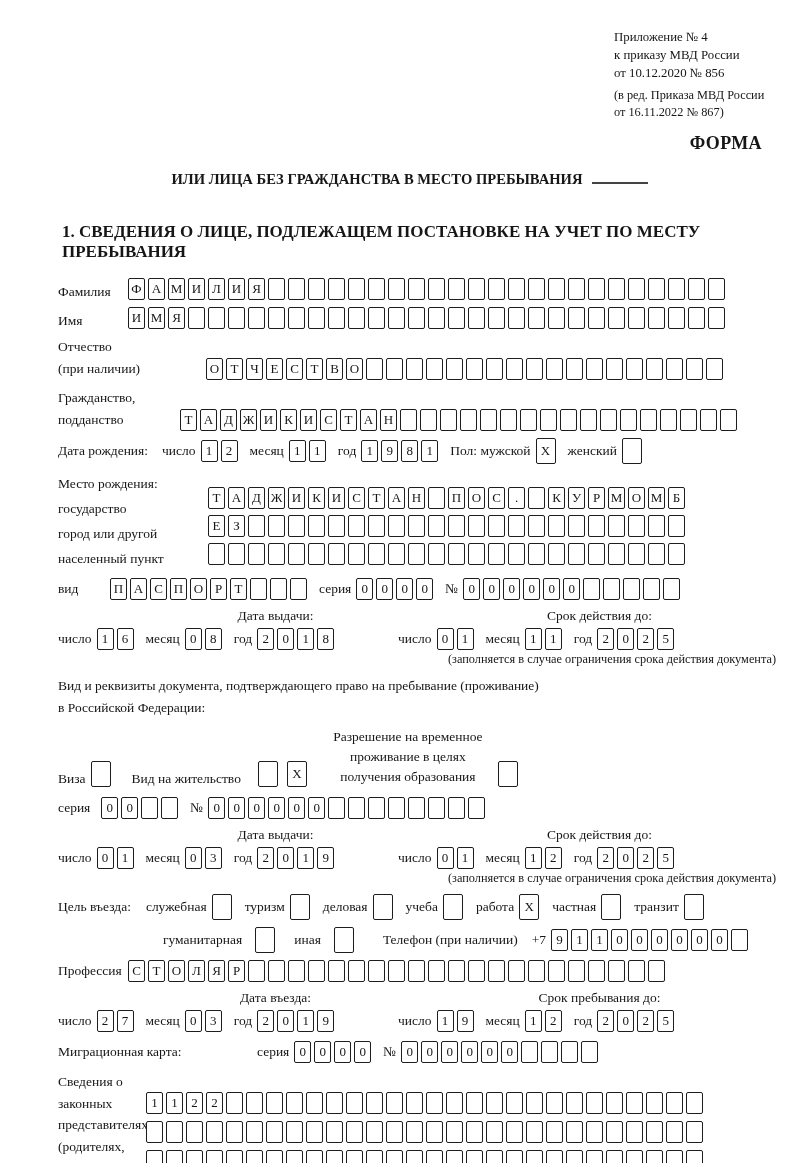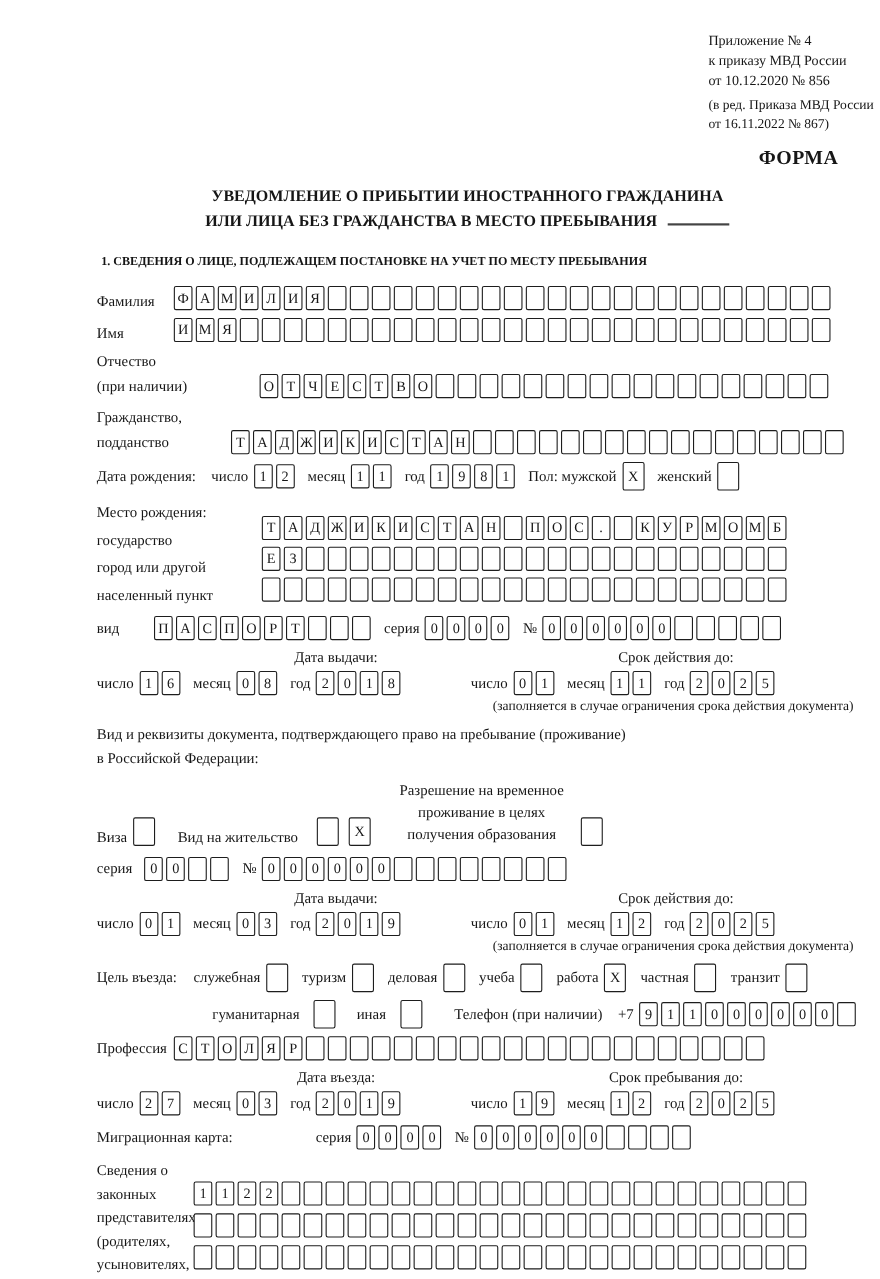--- a/index.html
+++ b/index.html
@@ -1,24 +1,24 @@
 <!DOCTYPE html>
 <html><head>
 <meta charset="utf-8">
 <style>
   html,body{margin:0;padding:0;background:#fff;}
   body{width:800px;height:1163px;font-family:"Liberation Serif","DejaVu Serif",serif;color:#161616;overflow:hidden;}
-  .page{padding:28px 24px 0 88px;box-sizing:border-box;width:800px;height:1126px;}
+  .page{padding:28px 24px 0 58px;box-sizing:border-box;width:800px;height:1126px;}
   
   .hdr{margin-left:556px;font-size:12.8px;line-height:18px;white-space:nowrap;}
   .hdr-sub{margin-top:5px;font-size:12.3px;line-height:17px;}
   .form-word{text-align:right;padding-right:14px;font-weight:bold;font-size:18px;margin-top:12px;letter-spacing:.4px;}
   .main-title{text-align:center;font-weight:bold;font-size:14.6px;line-height:22px;margin-top:14px;margin-left:-14px;}
   .blank-line{display:inline-block;width:56px;border-bottom:2px solid #444;margin-left:10px;}
-  .sec-title{font-weight:bold;font-size:11px;margin:20px 0 16px 4px;}
+  .sec-title{font-weight:bold;font-size:17px;margin:32px 0 16px 4px;}
   
   .frow{display:flex;align-items:flex-end;margin-bottom:7px;font-size:13.5px;}
   .frow.ac{align-items:center;}
   .cells{display:inline-flex;flex-wrap:nowrap;}
   .cb{display:inline-flex;flex:0 0 auto;width:15px;height:20px;border:1.6px solid #1d1d1d;border-radius:2px;margin-right:3px;align-items:center;justify-content:center;font-size:13px;background:#fff;}
   .cbx .cb{width:18px;height:24px;}
   .lbl{padding-top:3px;}
   .lbl2 div{line-height:22px;}
   .w70{width:70px;flex:0 0 70px;}
   .w148{width:148px;flex:0 0 148px;}
@@ -59,21 +59,20 @@
     <div>от 10.12.2020 № 856</div>
     <div class="hdr-sub">
       <div>(в ред. Приказа МВД России</div>
       <div>от 16.11.2022 № 867)</div>
     </div>
   </div>
 
   <div class="form-word">ФОРМА</div>
 
   <div class="main-title">
-    <div>УВЕДОМЛЕНИЕ О ПРИБЫТИИ ИНОСТРАННОГО ГРАЖДАНИНА</div>
     <div><span>ИЛИ ЛИЦА БЕЗ ГРАЖДАНСТВА В МЕСТО ПРЕБЫВАНИЯ</span><span class="blank-line"></span></div>
   </div>
 
   <div class="sec-title">1. СВЕДЕНИЯ О ЛИЦЕ, ПОДЛЕЖАЩЕМ ПОСТАНОВКЕ НА УЧЕТ ПО МЕСТУ ПРЕБЫВАНИЯ</div>
 
   <div class="frow">
     <span class="lbl w70">Фамилия</span>
     <span class="cells">
         <span class="cb">Ф</span>
         <span class="cb">А</span>

